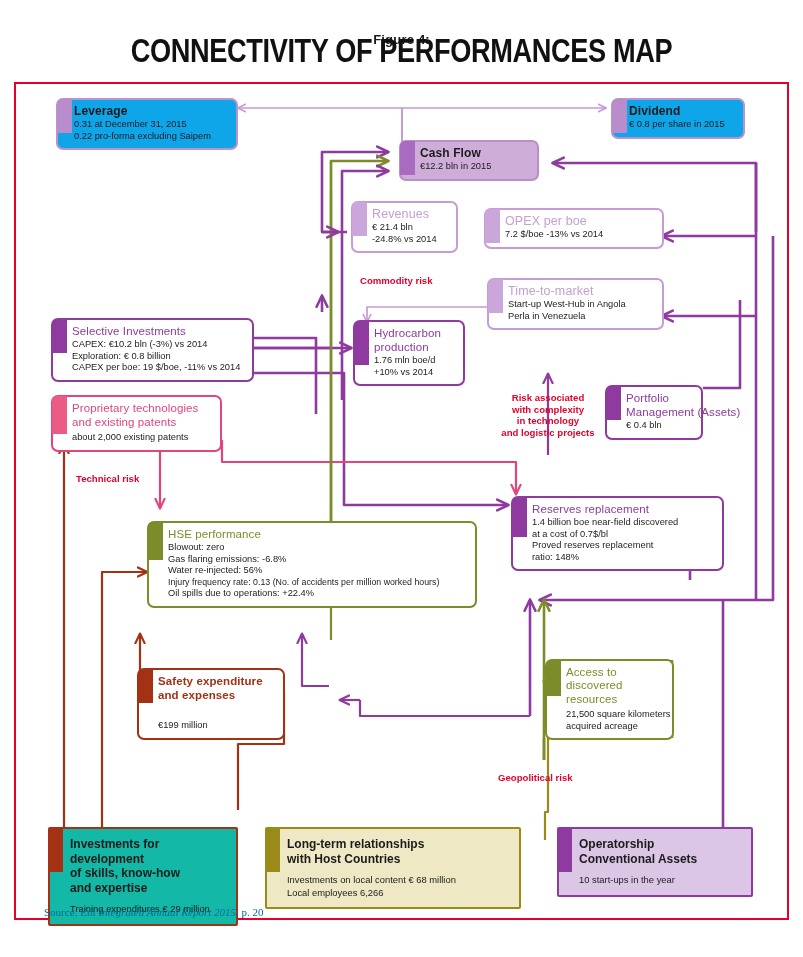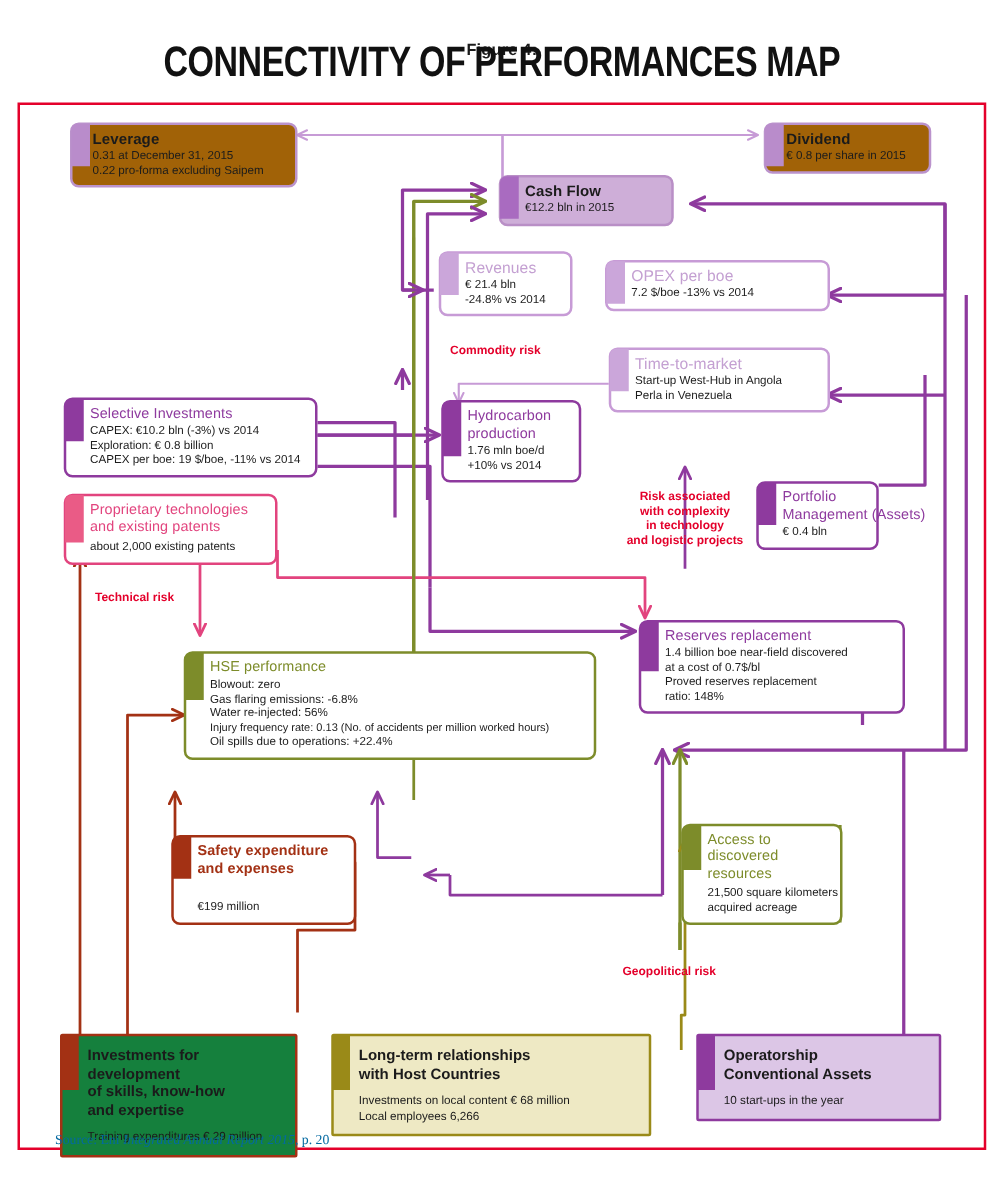--- a/index.html
+++ b/index.html
@@ -50,21 +50,21 @@
   .node .ln{
     font-size:9.3px;line-height:11.6px;color:#1c1c1c;white-space:nowrap;
   }
 
   
   .n-filled{background:#ceaed8;border-color:#b98fc6;}
   .n-filled .tab{background:#a96bc0;}
   .n-filled .ttl{color:#1b1b1b;font-weight:700;font-size:12px;}
   .n-filled .ln{color:#1b1b1b;}
 
-  .n-lightfill{background:#a16207;border-color:#bb93cc;padding-left:16px;}
+  .n-lightfill{background:#0ea5e9;border-color:#bb93cc;padding-left:16px;}
   .n-lightfill .tab{background:#b98ccb;}
   .n-lightfill .ttl{color:#1b1b1b;font-weight:700;font-size:12px;}
 
   
   .n-pale{border-color:#c79bd6;}
   .n-pale .tab{background:#cba6da;}
   .n-pale .ttl{color:#c4a0d2;font-size:12.5px;}
 
   
   .n-purple{border-color:#8e3a9e;}
@@ -89,21 +89,21 @@
   
   .card{
     position:absolute;box-sizing:border-box;border:2px solid #a33114;
     padding:8px 10px 8px 20px;border-radius:2px;
   }
   .card .tab{position:absolute;left:-1px;top:-1px;width:14px;height:44px;}
   .card .ttl{font-size:12px;line-height:14.5px;font-weight:700;color:#1b1b1b;}
   .card .ln{font-size:9.4px;line-height:12.5px;color:#1b1b1b;}
   .card .gap{height:8px;}
 
-  .c-brick{background:#15803d;border-color:#a33114;padding-left:20px;}
+  .c-brick{background:#14b8a6;border-color:#a33114;padding-left:20px;}
   .c-brick .tab{background:#a33114;}
   .c-olive{background:#eee9c4;border-color:#9a8a18;}
   .c-olive .tab{background:#9a8a18;}
   .c-purple{background:#dcc6e6;border-color:#8e3a9e;}
   .c-purple .tab{background:#8e3a9e;}
 
   
   .risk{
     position:absolute;color:#e4002b;font-size:9.6px;line-height:11.6px;
     font-weight:700;text-align:center;white-space:nowrap;

